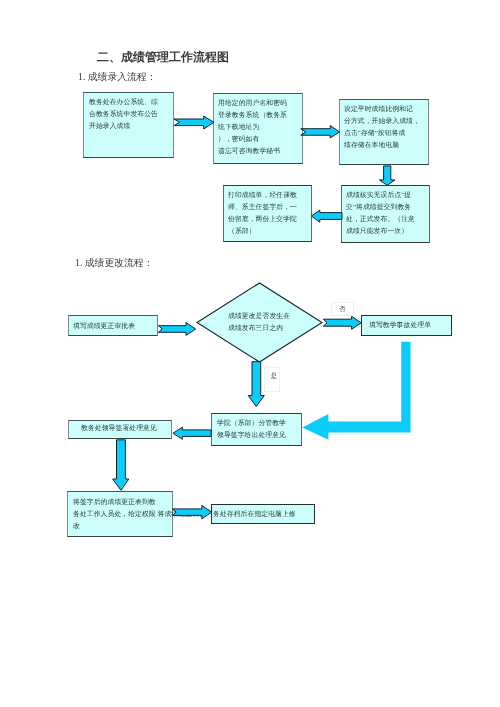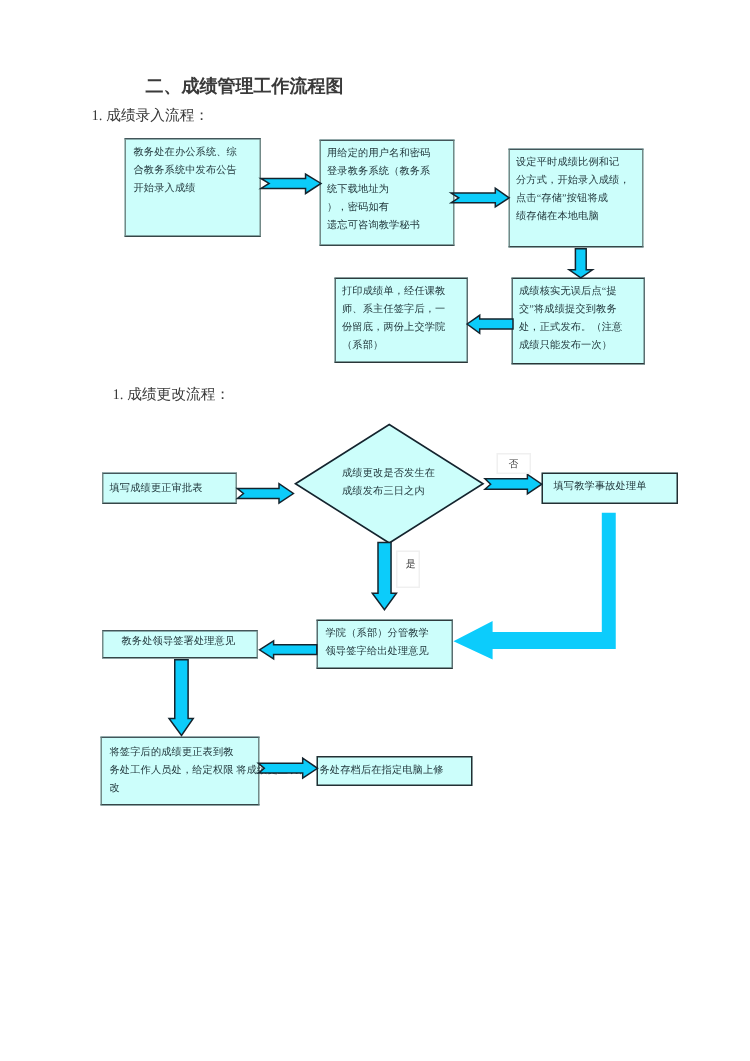--- a/index.html
+++ b/index.html
@@ -18,21 +18,21 @@
   svg.ov{position:absolute;left:0;top:0;width:500px;height:707px;overflow:visible;pointer-events:none;}
   .lbl{position:absolute;font-size:6.6px;color:#3a3a3a;white-space:pre;}
   .lblbox{position:absolute;background:#fff;border:0.6px solid #f0f0f0;box-sizing:border-box;}
 </style>
 </head>
 <body>
 
 <div class="page">
 
   <div class="t title" style="left:97px;top:49px">二、成绩管理工作流程图</div>
-  <div class="t sec" style="left:61px;top:71px">1. 成绩录入流程：</div>
+  <div class="t sec" style="left:78px;top:71px">1. 成绩录入流程：</div>
   <div class="t sec" style="left:75px;top:257px">1. 成绩更改流程：</div>
 
   <div class="node" style="left:83px;top:92px;width:91px;height:66px"></div>
   <div class="tx" style="left:89px;top:96px">教务处在办公系统、综
 合教务系统中发布公告
 开始录入成绩</div>
 
   <div class="node" style="left:213px;top:93px;width:90px;height:71px"></div>
   <div class="tx" style="left:218px;top:97px">用给定的用户名和密码
 登录教务系统（教务系

